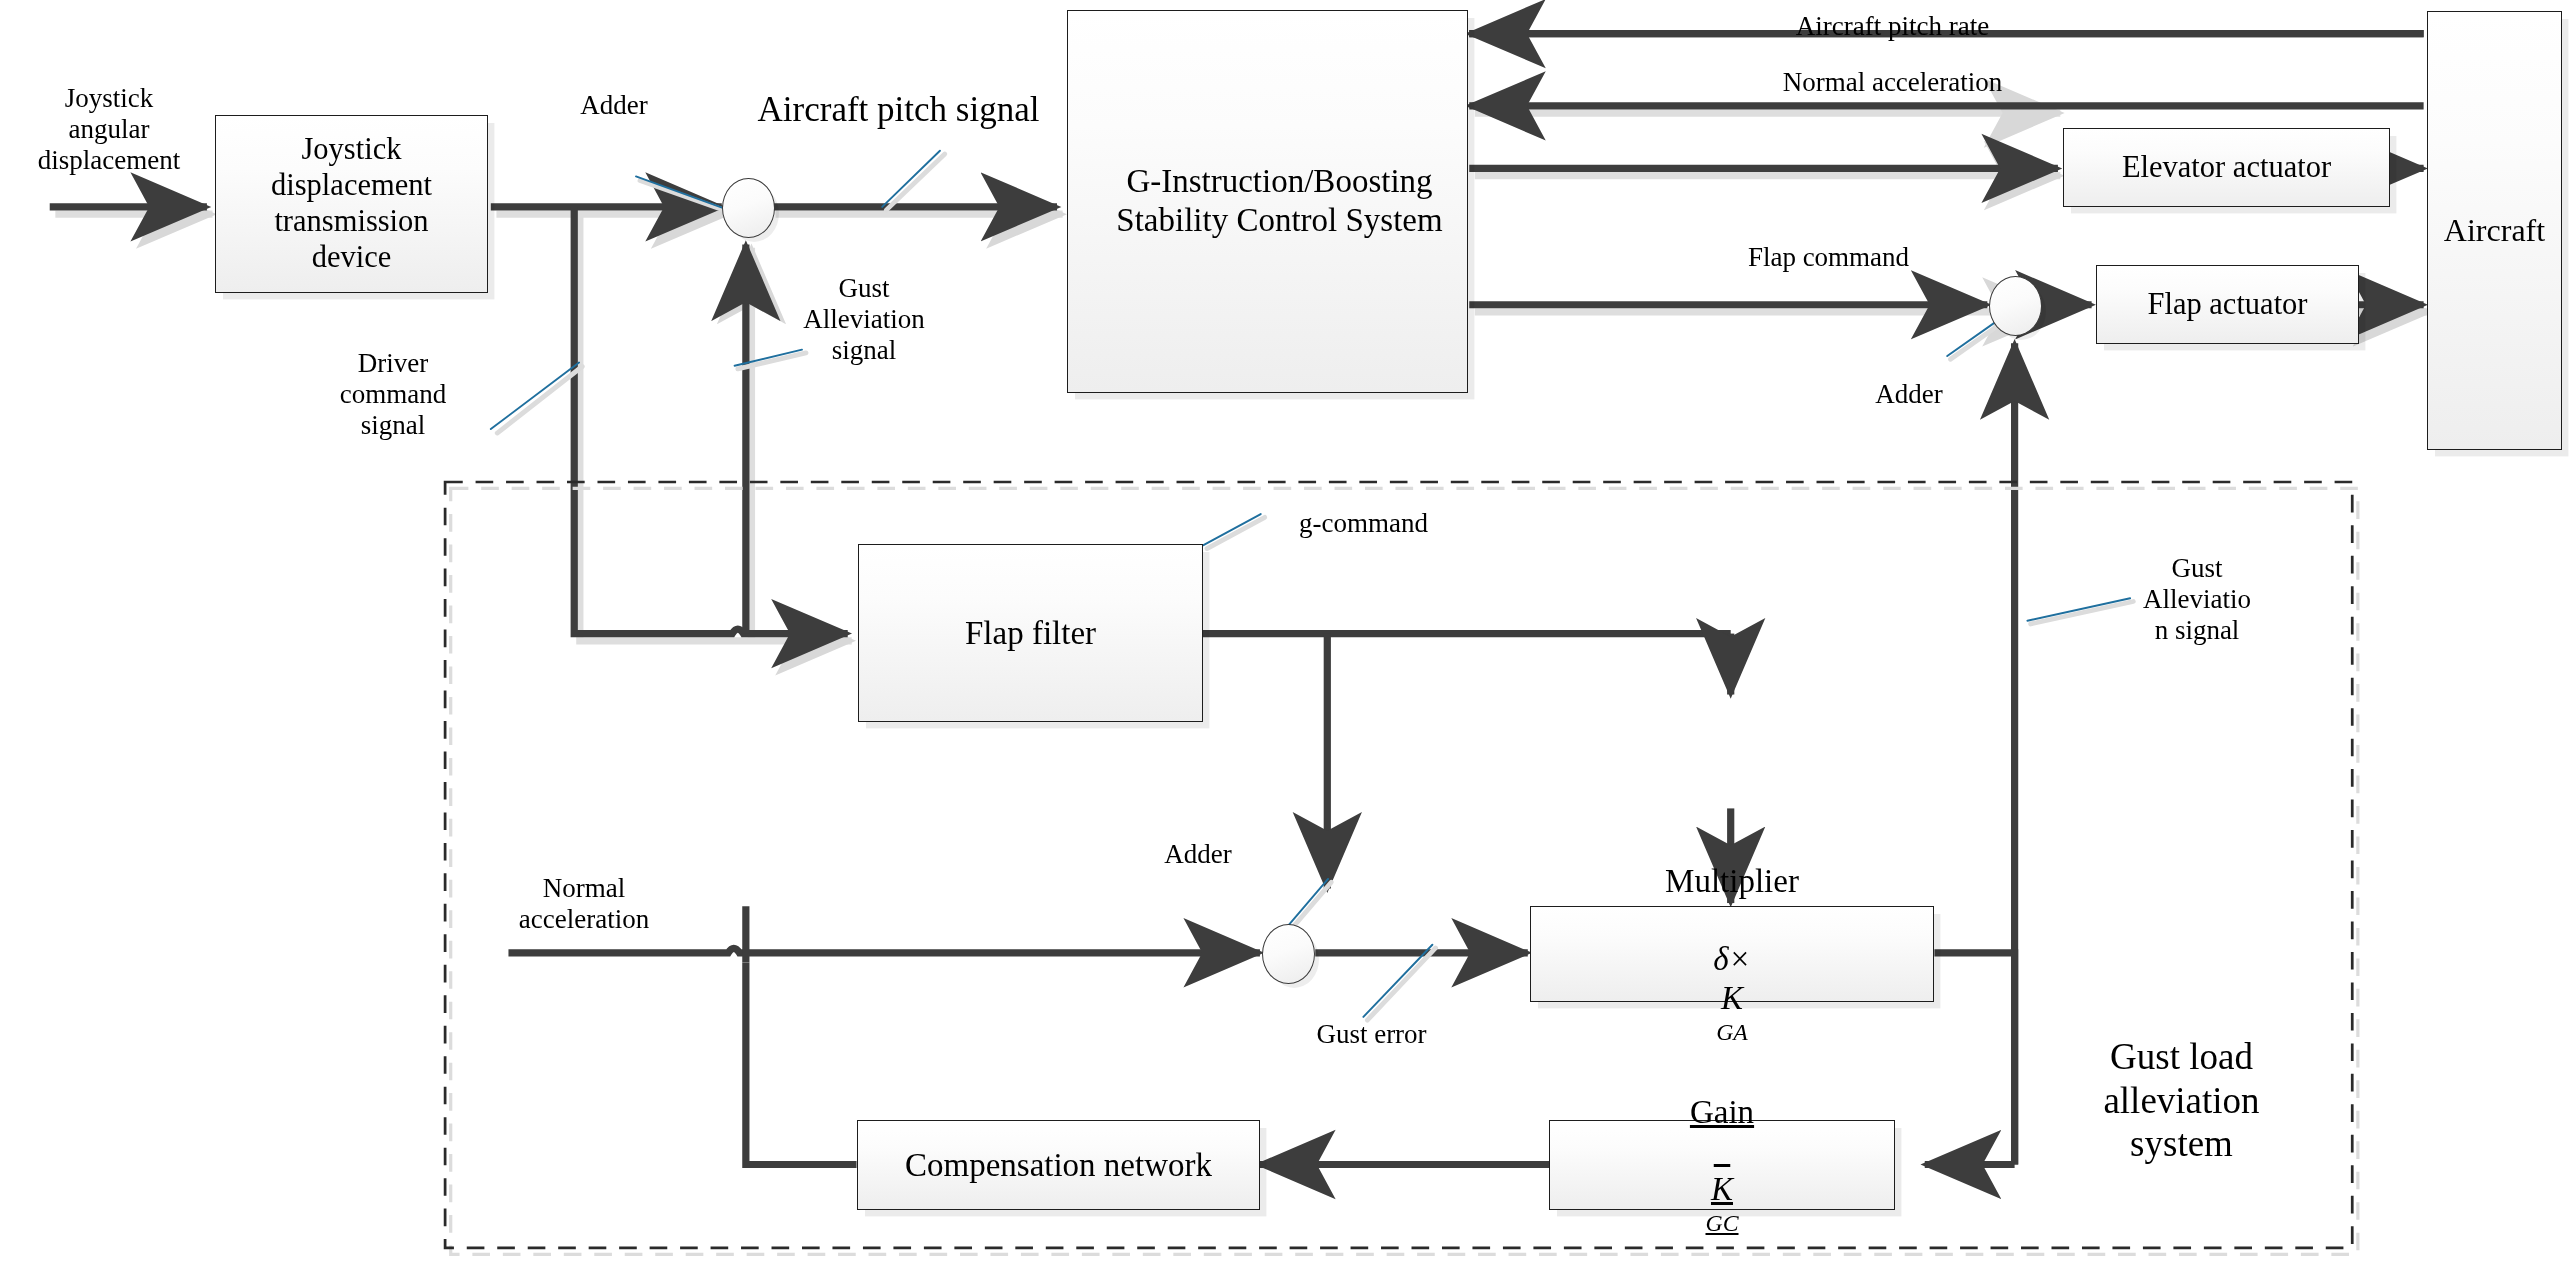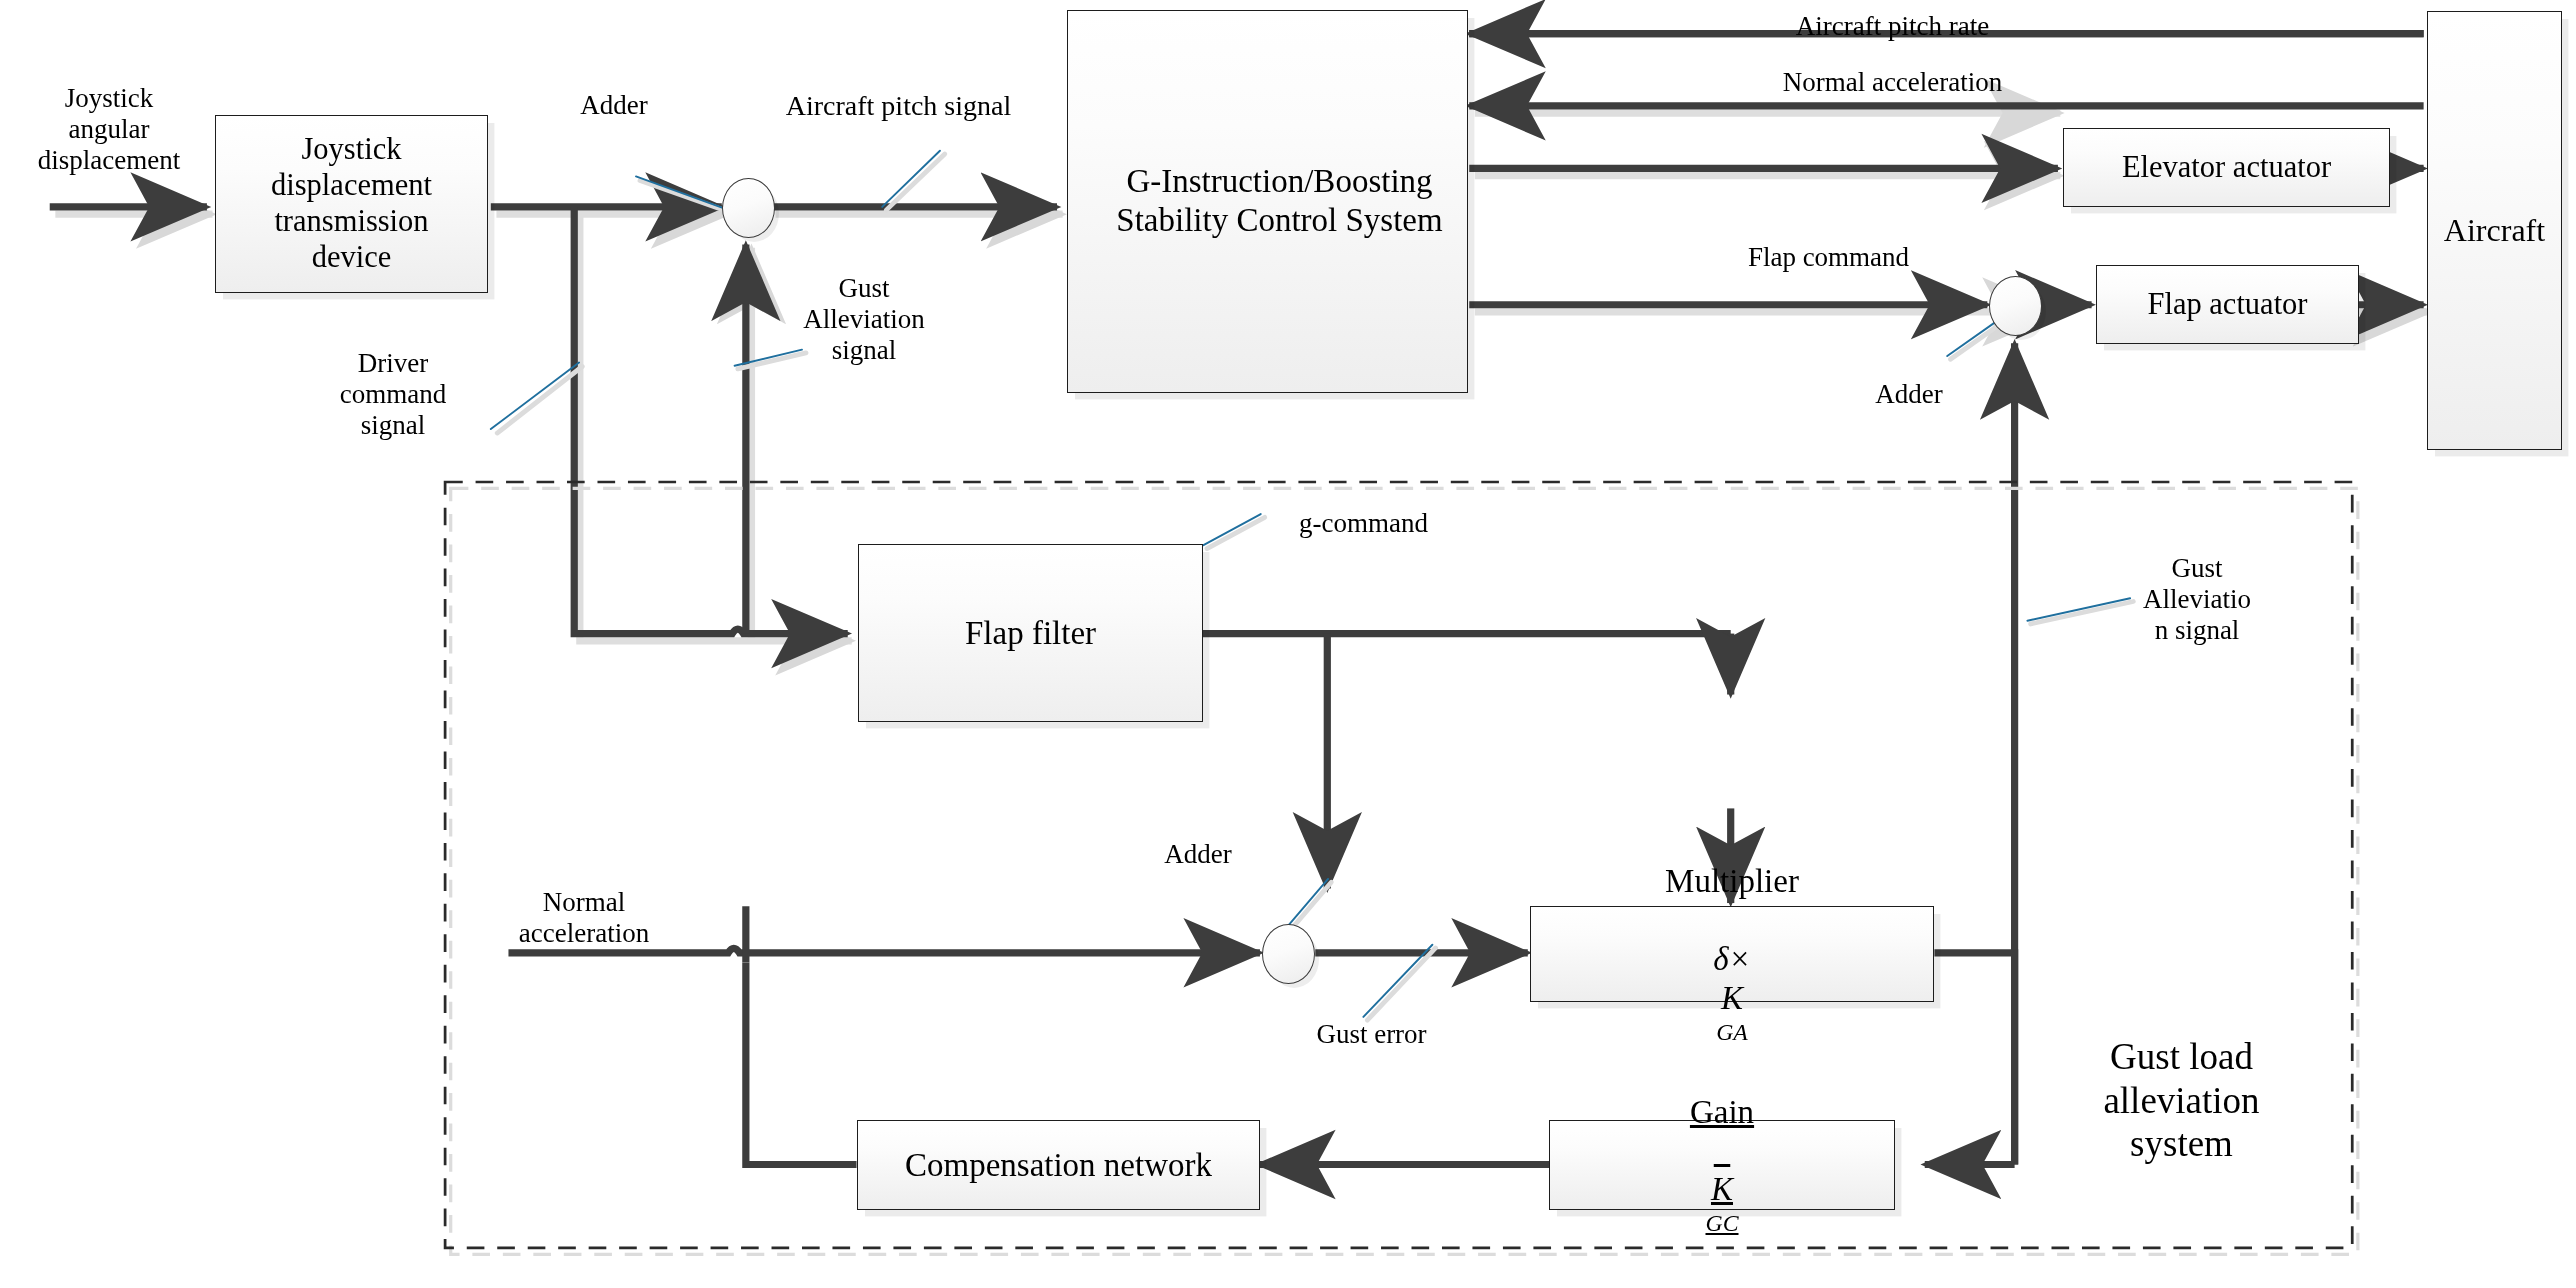--- a/index.html
+++ b/index.html
@@ -181,41 +181,41 @@
   <div class="lbl" style="left:29px;top:83px;width:160px;font-size:27px;">Joystick
 angular
 displacement</div>
 
   <div class="lbl" style="left:321px;top:348px;width:144px;font-size:27px;">Driver
 command
 signal</div>
 
   <div class="lbl" style="left:534px;top:90px;width:160px;font-size:27px;">Adder</div>
 
-  <div class="lbl" style="left:754px;top:90px;width:289px;font-size:28px;">Aircraft pitch signal</div>
+  <div class="lbl" style="left:754px;top:90px;width:289px;font-size:35px;">Aircraft pitch signal</div>
 
   <div class="lbl" style="left:776px;top:273px;width:176px;font-size:27px;">Gust
 Alleviation
 signal</div>
 
   <div class="lbl" style="left:1724px;top:11.2px;width:337px;font-size:27px;">Aircraft pitch rate</div>
 
   <div class="lbl" style="left:1716px;top:67px;width:353px;font-size:27px;">Normal acceleration</div>
 
   <div class="lbl" style="left:1692px;top:242px;width:273px;font-size:27px;">Flap command</div>
 
   <div class="lbl" style="left:1829px;top:379px;width:160px;font-size:27px;">Adder</div>
 
   <div class="lbl" style="left:1203px;top:508px;width:225px;font-size:27px;text-align:right;">g-command</div>
 
   <div class="lbl" style="left:2117px;top:553px;width:160px;font-size:27px;">Gust
 Alleviatio
 n signal</div>
 
-  <div class="lbl" style="left:488px;top:873px;width:192px;font-size:27px;margin-top:14px;">Normal
+  <div class="lbl" style="left:488px;top:873px;width:192px;font-size:27px;">Normal
 acceleration</div>
 
   <div class="lbl" style="left:1118px;top:839px;width:160px;font-size:27px;">Adder</div>
 
   <div class="lbl" style="left:1259px;top:1019px;width:225px;font-size:27px;">Gust error</div>
 
   <div class="lbl" style="left:2037px;top:1035px;width:289px;font-size:37px;line-height:1.18;">Gust load
 alleviation
 system</div>
 

